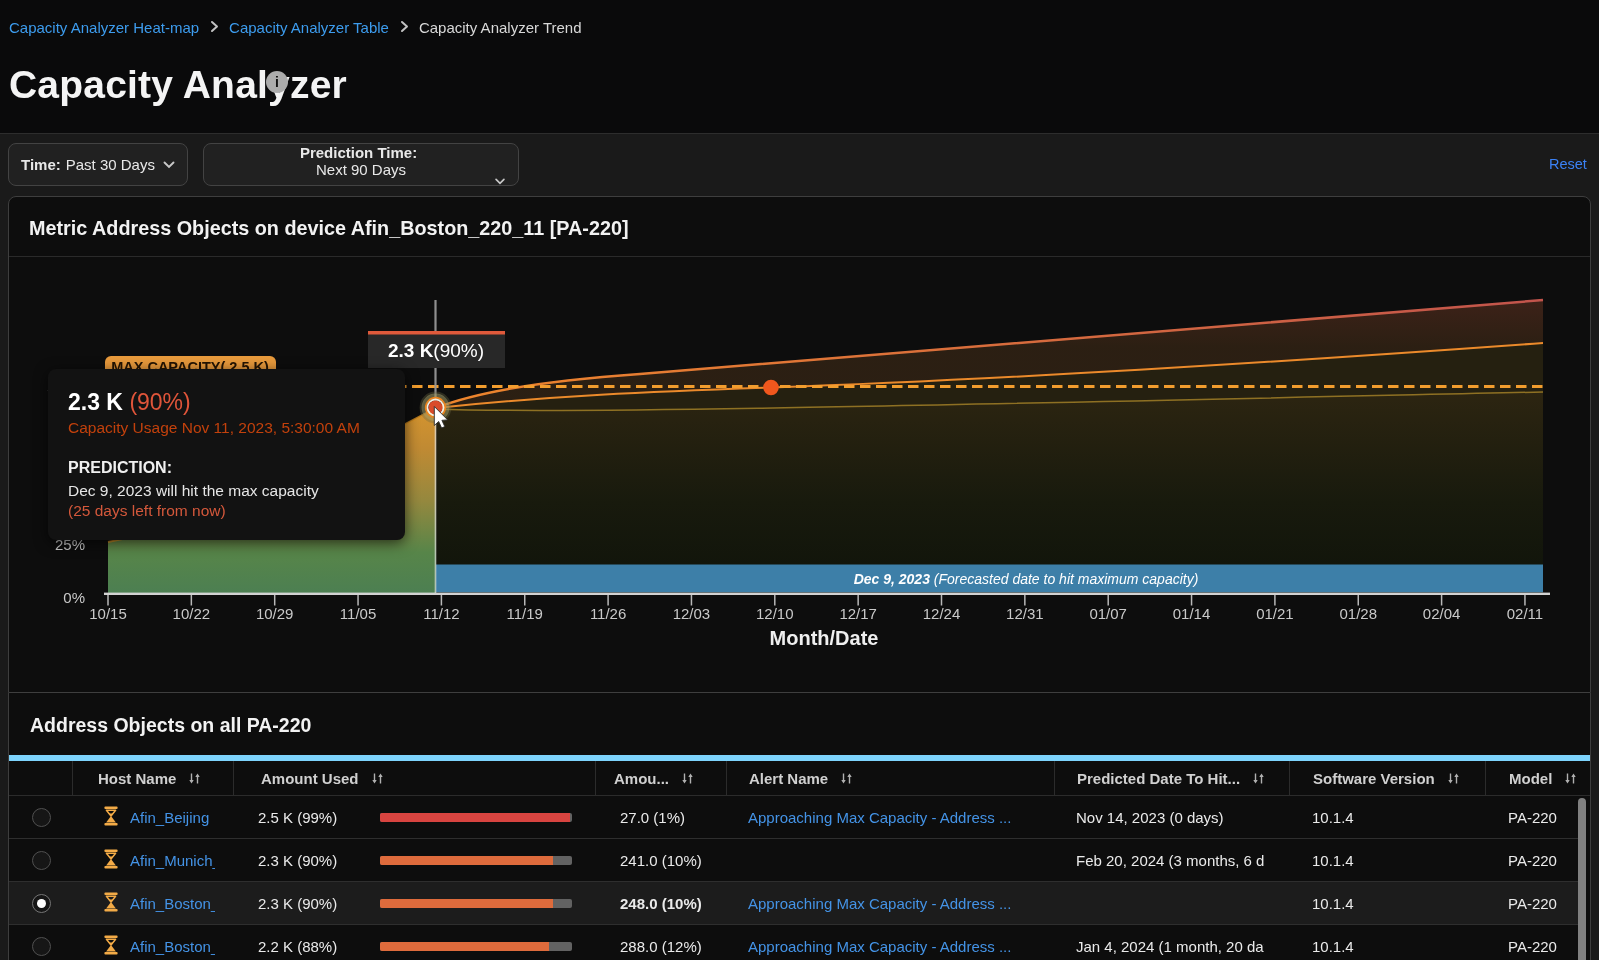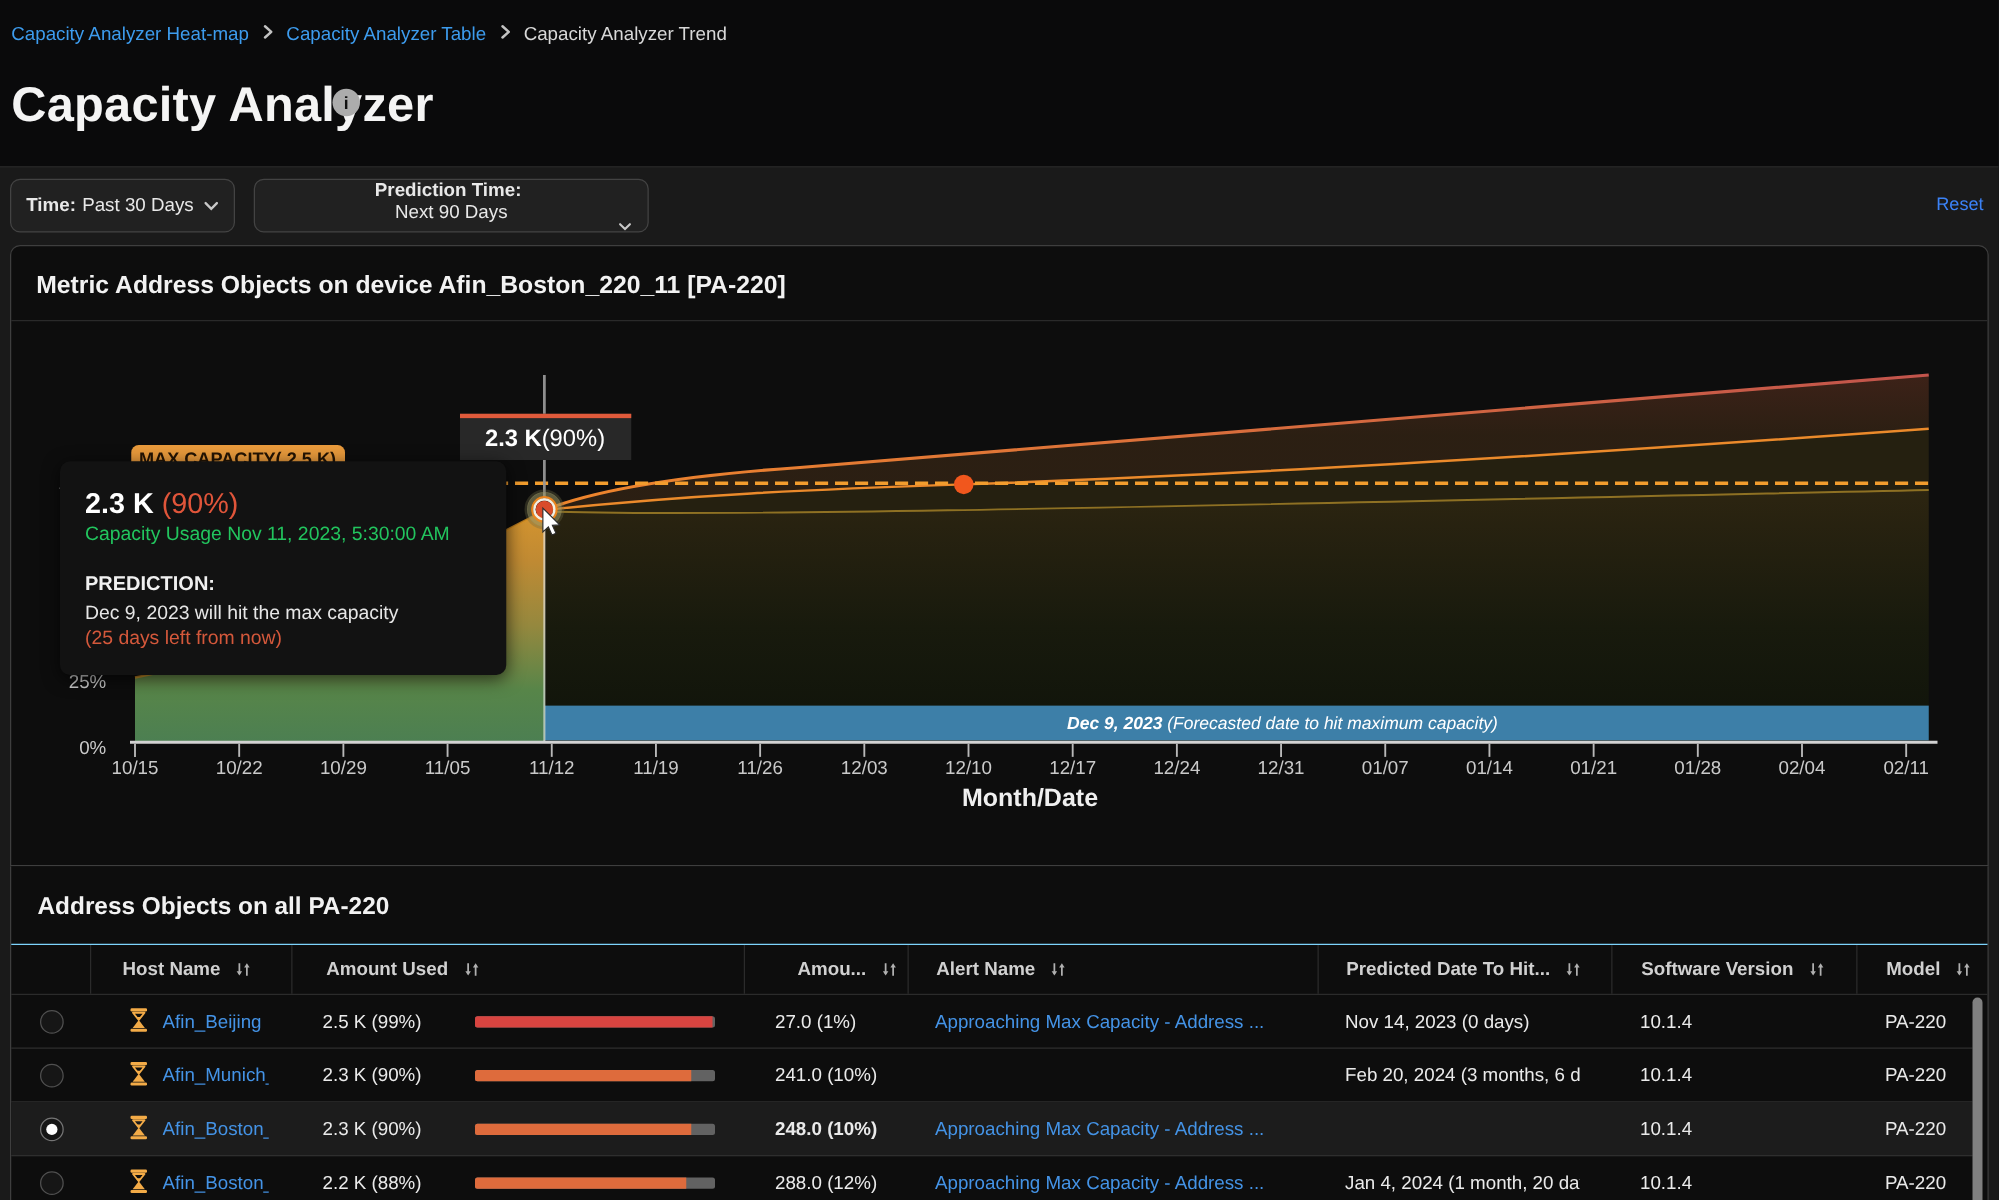--- a/index.html
+++ b/index.html
@@ -32,21 +32,21 @@
   
   #chartpanel { left:8px; top:196px; width:1583px; height:497px; background:#0d0d0d;
                 border:1px solid #3e3e3e; border-radius:8px 8px 0 0; }
   #charthdr { left:29px; top:217px; font-size:19.8px; font-weight:bold; color:#f2f2f2; }
   #chartsep { left:9px; top:256px; width:1581px; height:1px; background:#2a2a2a; }
   #tablepanel { left:8px; top:693px; width:1583px; height:267px; background:#0d0d0d;
                 border-left:1px solid #3e3e3e; border-right:1px solid #3e3e3e; }
   #tablehdrtxt { left:30px; top:714px; font-size:19.5px; font-weight:bold; color:#f2f2f2; }
 
   
-  .hrow { left:9px; top:755px; width:1581px; height:41px; border-top:1px solid #7dd3fc;
+  .hrow { left:9px; top:755px; width:1581px; height:41px; border-top:6px solid #7dd3fc;
           border-bottom:1px solid #2b2b2b; }
   .hcell { position:absolute; top:0; height:100%; display:flex; align-items:center;
            font-size:15px; font-weight:bold; color:#d0d0d0; border-left:1px solid #2b2b2b; }
   .sort { margin-left:12px; }
   .trow { left:9px; width:1569px; height:43px; border-bottom:1px solid #2e2e2e; }
   .cell { position:absolute; top:0; height:100%; display:flex; align-items:center;
           font-size:15px; color:#eaeaea; white-space:nowrap; overflow:hidden; }
   .link { color:#4493e6; }
   .radio { position:absolute; left:23px; top:12px; width:19px; height:19px;
            border:1.5px solid #505050; border-radius:50%; background:#161616; }
@@ -199,21 +199,21 @@
     <circle cx="435.5" cy="407.5" r="8" fill="none" stroke="#f2eee2" stroke-width="1.9"></circle>
     <circle cx="435.5" cy="407.5" r="6.9" fill="#d94b2b"></circle>
 
     <g transform="translate(433.5,406.5)">
         <path d="M0.8,0 L0.8,19 L5.2,15 L8.1,21.5 L11.3,20.1 L8.4,13.8 L14.2,13.4 Z" fill="#ffffff" stroke="#2a2a2a" stroke-width="0.9"></path>
       </g>
   </svg>
 
   <div class="abs" id="tooltip" style="left:48px;top:369px;width:357px;height:171px;background:#121212;border-radius:8px;box-shadow:0 3px 14px rgba(0,0,0,0.65);padding:17px 20px;">
     <div style="font-size:23px;color:#fff;margin-top:3px;"><b>2.3 K</b> <span style="color:#e0553a;">(90%)</span></div>
-    <div style="font-size:15.5px;color:#22c55e;margin-top:3px;">Capacity Usage Nov 11, 2023, 5:30:00 AM</div>
+    <div style="font-size:15.5px;color:#c2410c;margin-top:3px;">Capacity Usage Nov 11, 2023, 5:30:00 AM</div>
     <div style="font-size:16px;color:#f0f0f0;font-weight:bold;margin-top:22px;">PREDICTION:</div>
     <div style="font-size:15.5px;color:#e6e6e6;margin-top:5px;">Dec 9, 2023 will hit the max capacity</div>
     <div style="font-size:15.5px;color:#d4583b;margin-top:2px;">(25 days left from now)</div>
   </div>
 
   <div id="tablepanel" class="abs"></div>
   <div id="tablehdrtxt" class="abs">Address Objects on all PA-220</div>
 
   <div class="abs hrow" id="theader">
       <div class="hcell" style="left:0px;width:63px;border-left:none;padding-left:0px;"></div>
@@ -226,21 +226,21 @@
           </g>
         </svg></div>
       <div class="hcell" style="left:224px;width:362px;padding-left:27px;">Amount Used<svg class="sort" width="13" height="13" viewBox="0 0 13 13">
           <g stroke="#b0b0b0" stroke-width="1.4" fill="#b0b0b0">
             <line x1="3.5" y1="1.5" x2="3.5" y2="10"></line>
             <path d="M1.3 8 L3.5 11.4 L5.7 8 Z" stroke="none"></path>
             <line x1="9.5" y1="11.5" x2="9.5" y2="3"></line>
             <path d="M7.3 5 L9.5 1.6 L11.7 5 Z" stroke="none"></path>
           </g>
         </svg></div>
-      <div class="hcell" style="left:586px;width:131px;padding-left:42px;">Amou...<svg class="sort" width="13" height="13" viewBox="0 0 13 13">
+      <div class="hcell" style="left:586px;width:131px;padding-left:18px;">Amou...<svg class="sort" width="13" height="13" viewBox="0 0 13 13">
           <g stroke="#b0b0b0" stroke-width="1.4" fill="#b0b0b0">
             <line x1="3.5" y1="1.5" x2="3.5" y2="10"></line>
             <path d="M1.3 8 L3.5 11.4 L5.7 8 Z" stroke="none"></path>
             <line x1="9.5" y1="11.5" x2="9.5" y2="3"></line>
             <path d="M7.3 5 L9.5 1.6 L11.7 5 Z" stroke="none"></path>
           </g>
         </svg></div>
       <div class="hcell" style="left:717px;width:328px;padding-left:22px;">Alert Name<svg class="sort" width="13" height="13" viewBox="0 0 13 13">
           <g stroke="#b0b0b0" stroke-width="1.4" fill="#b0b0b0">
             <line x1="3.5" y1="1.5" x2="3.5" y2="10"></line>

